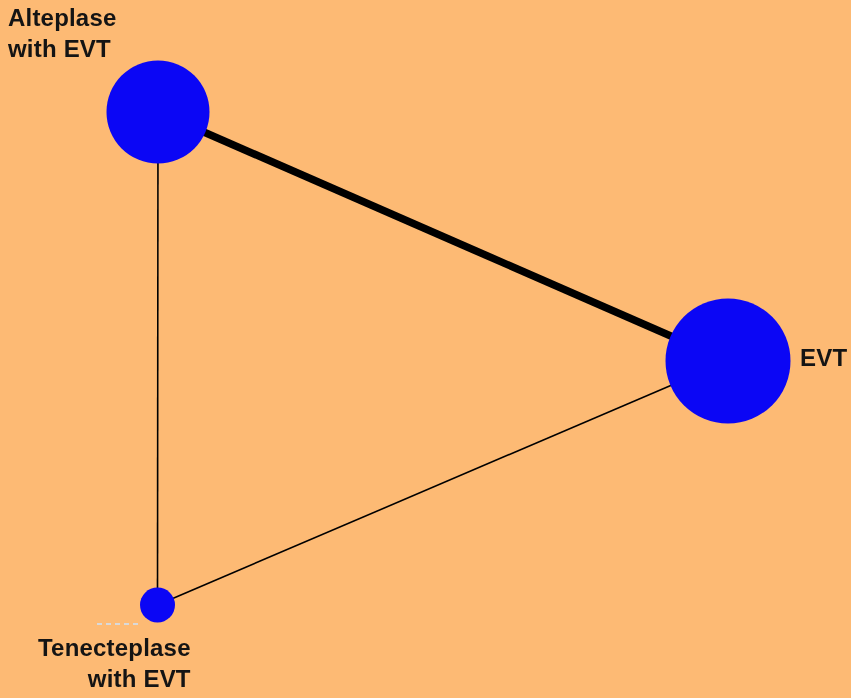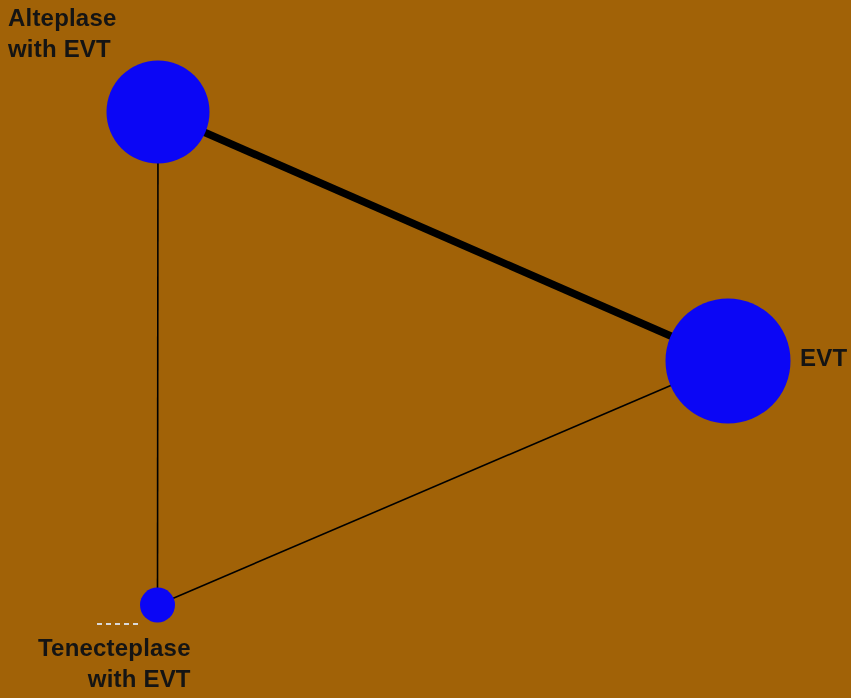--- a/index.html
+++ b/index.html
@@ -4,21 +4,21 @@
 <style>
   html, body {
     margin: 0;
     padding: 0;
     background: #ffffff;
   }
   .figure {
     position: relative;
     width: 851px;
     height: 698px;
-    background: #a16207;
+    background: #fdba74;
     overflow: hidden;
     font-family: "Liberation Sans", sans-serif;
   }
   .figure svg {
     position: absolute;
     left: 0;
     top: 0;
   }
   .node-label {
     position: absolute;

